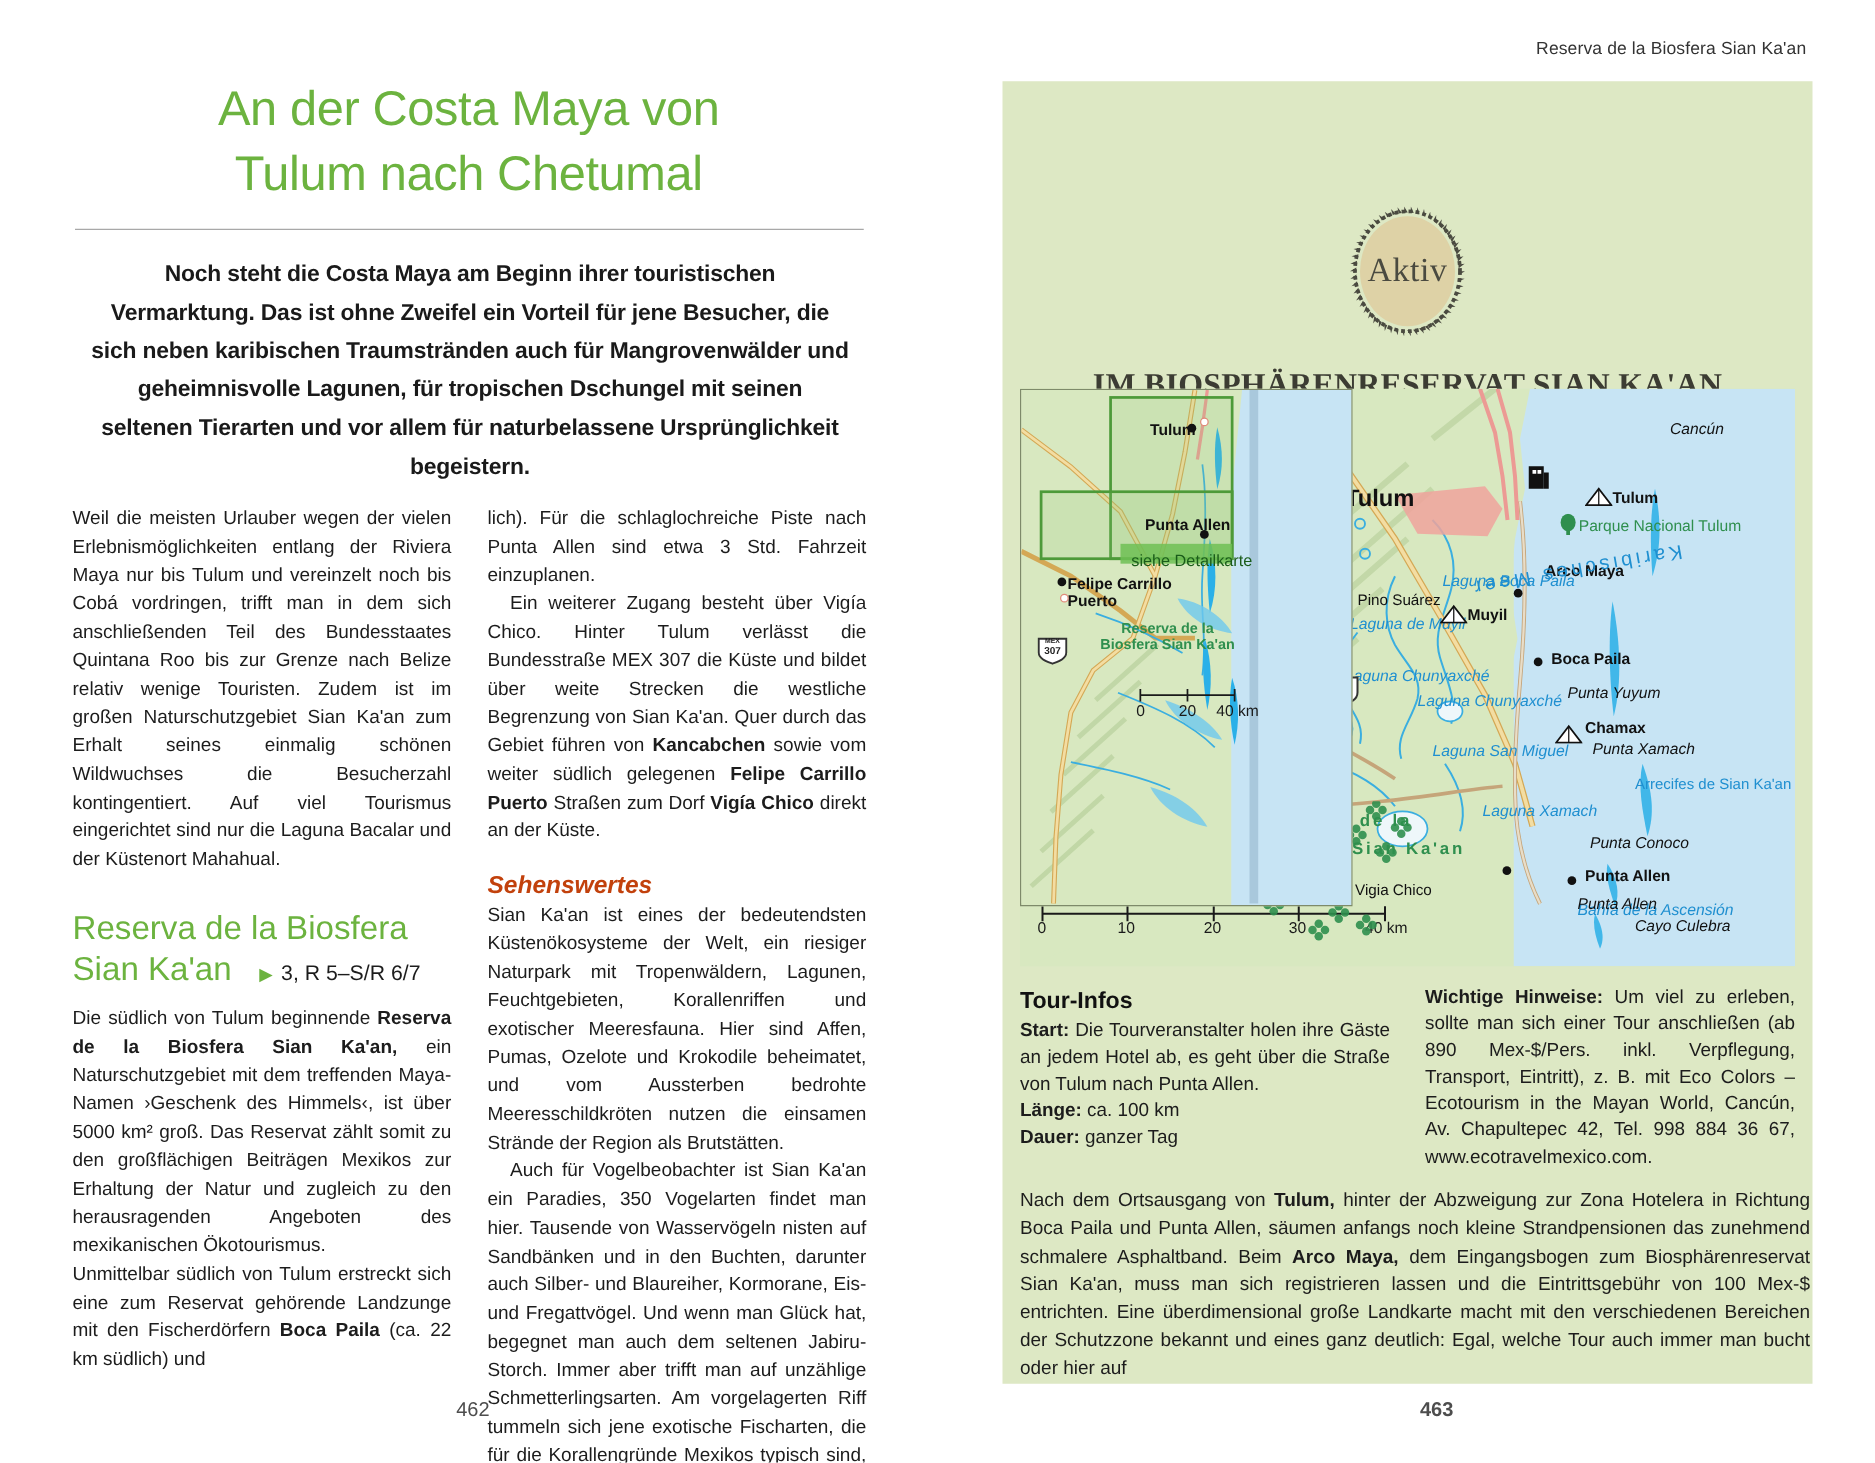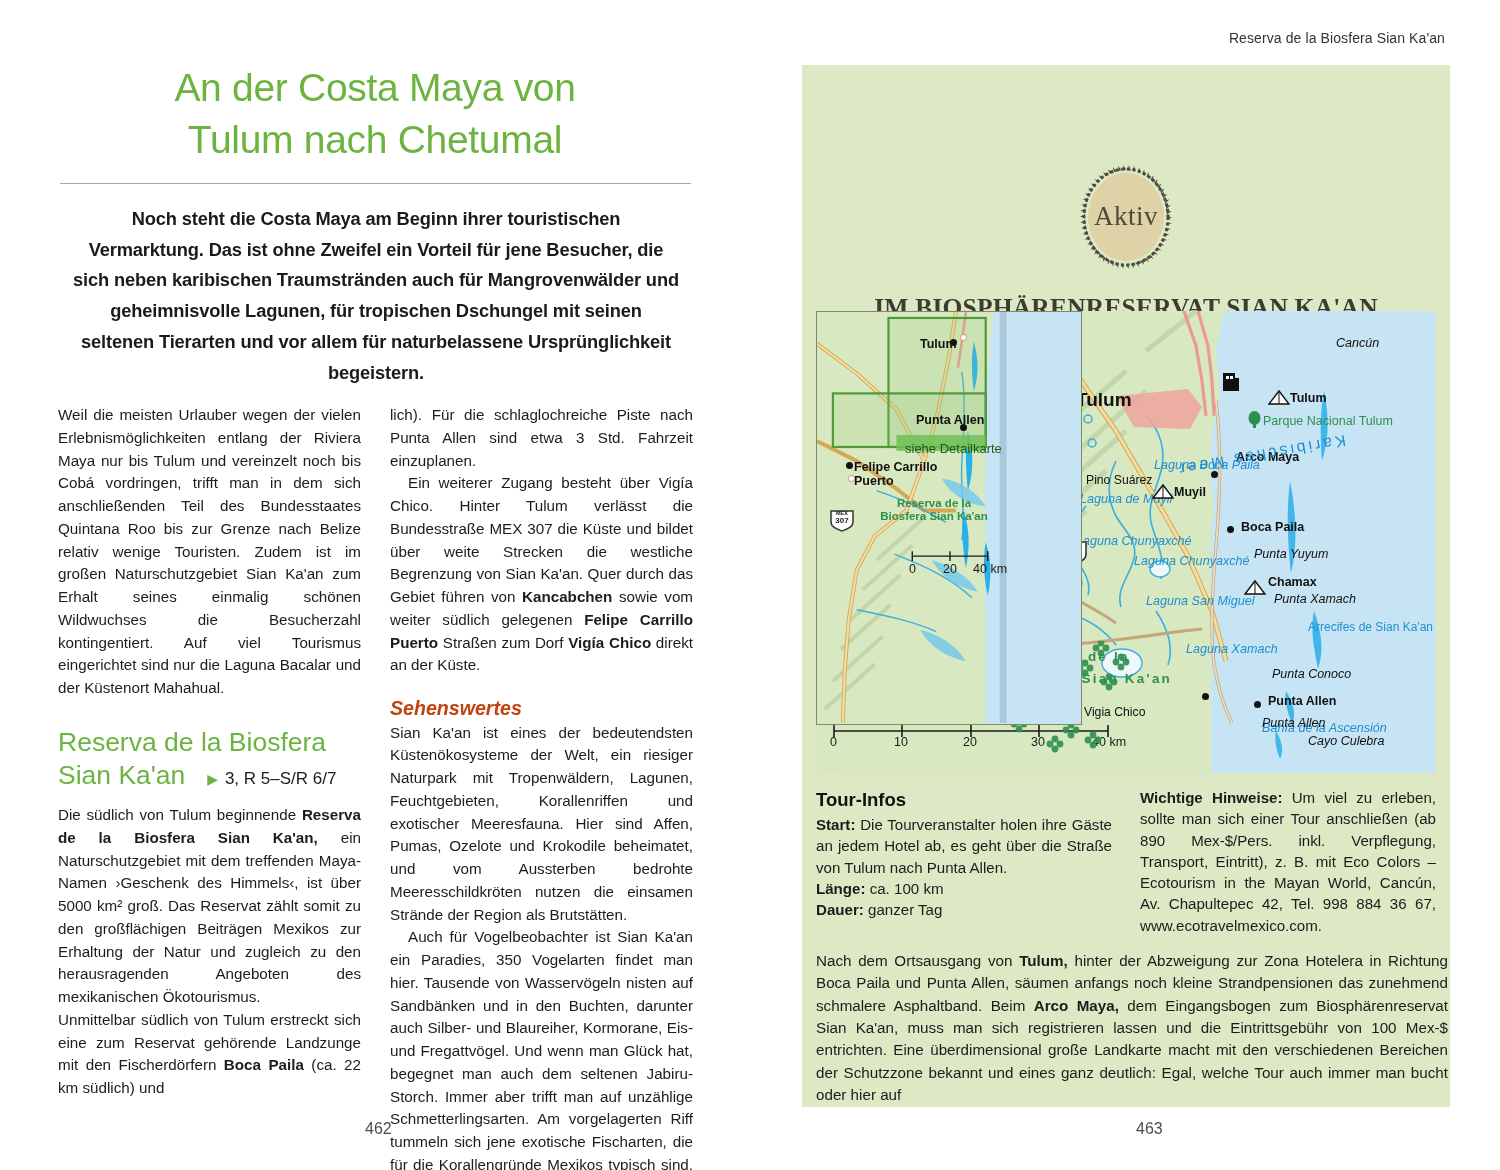--- a/index.html
+++ b/index.html
@@ -222,21 +222,21 @@
     text-align: justify;
   }
 
   .folio {
     position: absolute;
     bottom: 32px;
     font-size: 16px;
     color: #4d4d4d;
   }
   .folio-l { left: 365px; }
-  .folio-r { left: 1136px; }
+  .folio-r { left: 1136px; font-weight: bold; }
 </style>
 </head>
 <body>
 
 <div class="page">
 
   <div class="left-page">
 
     <div class="title">
       <div>An der Costa Maya von</div>

